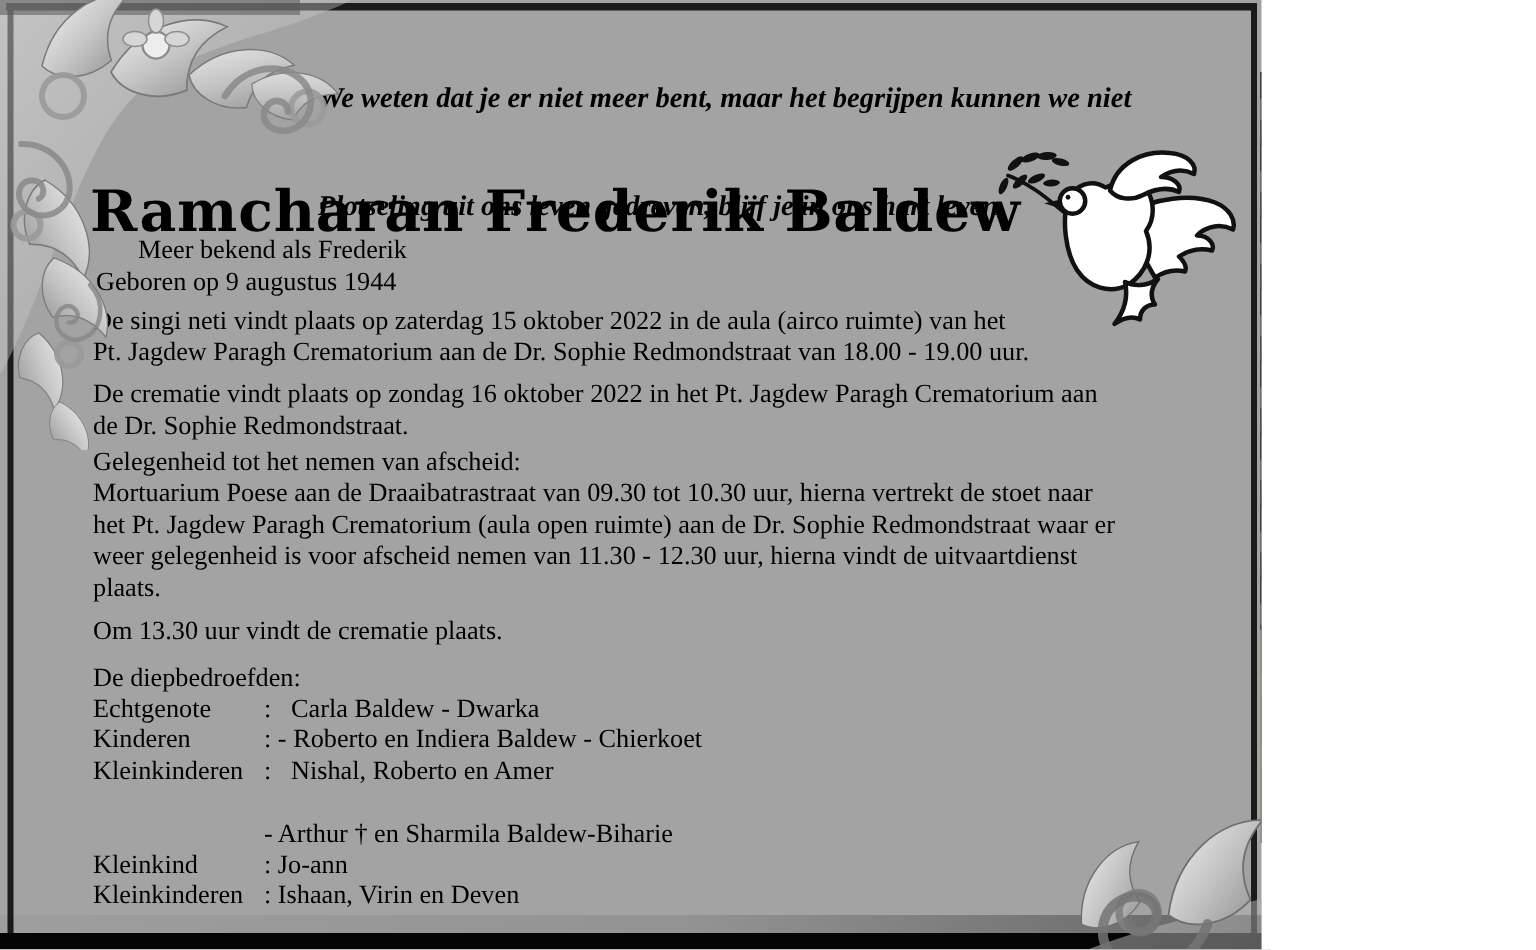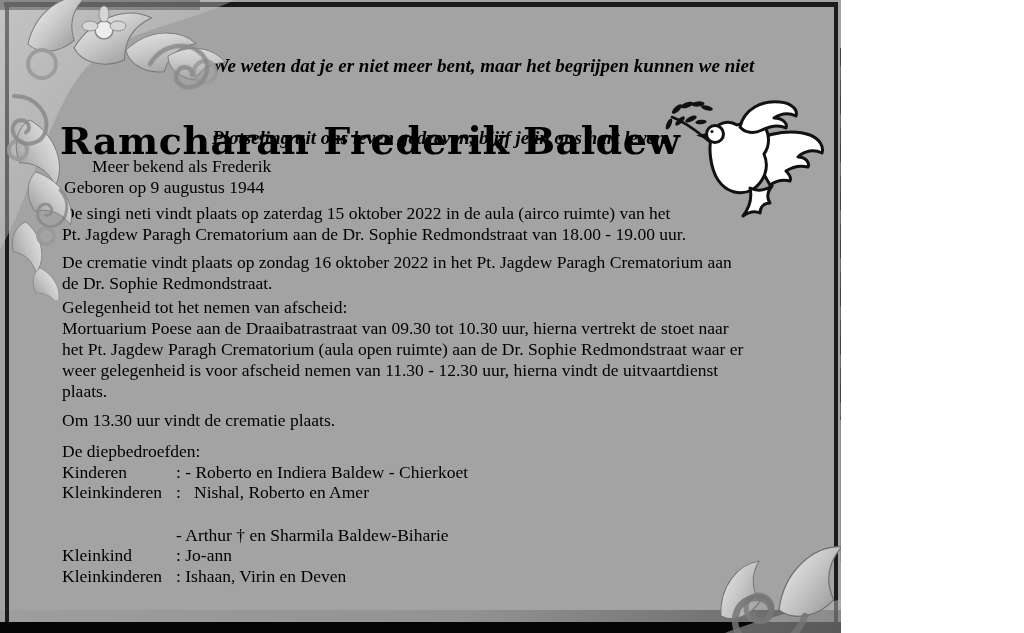--- a/index.html
+++ b/index.html
@@ -64,20 +64,21 @@
 de Dr. Sophie Redmondstraat.</div>
   <div class="para afscheid">Gelegenheid tot het nemen van afscheid:
 Mortuarium Poese aan de Draaibatrastraat van 09.30 tot 10.30 uur, hierna vertrekt de stoet naar
 het Pt. Jagdew Paragh Crematorium (aula open ruimte) aan de Dr. Sophie Redmondstraat waar er
 weer gelegenheid is voor afscheid nemen van 11.30 - 12.30 uur, hierna vindt de uitvaartdienst
 plaats.</div>
   <div class="para tijd">Om 13.30 uur vindt de crematie plaats.</div>
 
   <div class="bereaved">
     <div>De diepbedroefden:</div>
+    <div class="fam-row"><span class="fam-label">Echtgenote</span><span class="fam-rest">:   Carla Baldew - Dwarka</span></div>
     <div class="fam-row"><span class="fam-label">Kinderen</span><span class="fam-rest">: - Roberto en Indiera Baldew - Chierkoet</span></div>
     <div class="fam-row"><span class="fam-label">Kleinkinderen</span><span class="fam-rest">:   Nishal, Roberto en Amer</span></div>
     <div class="fam-row gap-before"><span class="fam-label"></span><span class="fam-rest">- Arthur † en Sharmila Baldew-Biharie</span></div>
     <div class="fam-row"><span class="fam-label">Kleinkind</span><span class="fam-rest">: Jo-ann</span></div>
     <div class="fam-row"><span class="fam-label">Kleinkinderen</span><span class="fam-rest">: Ishaan, Virin en Deven</span></div>
   </div>
 
   <div class="dove">
     <svg width="180" height="128" viewBox="0 0 180 128" xmlns="http://www.w3.org/2000/svg">
 

